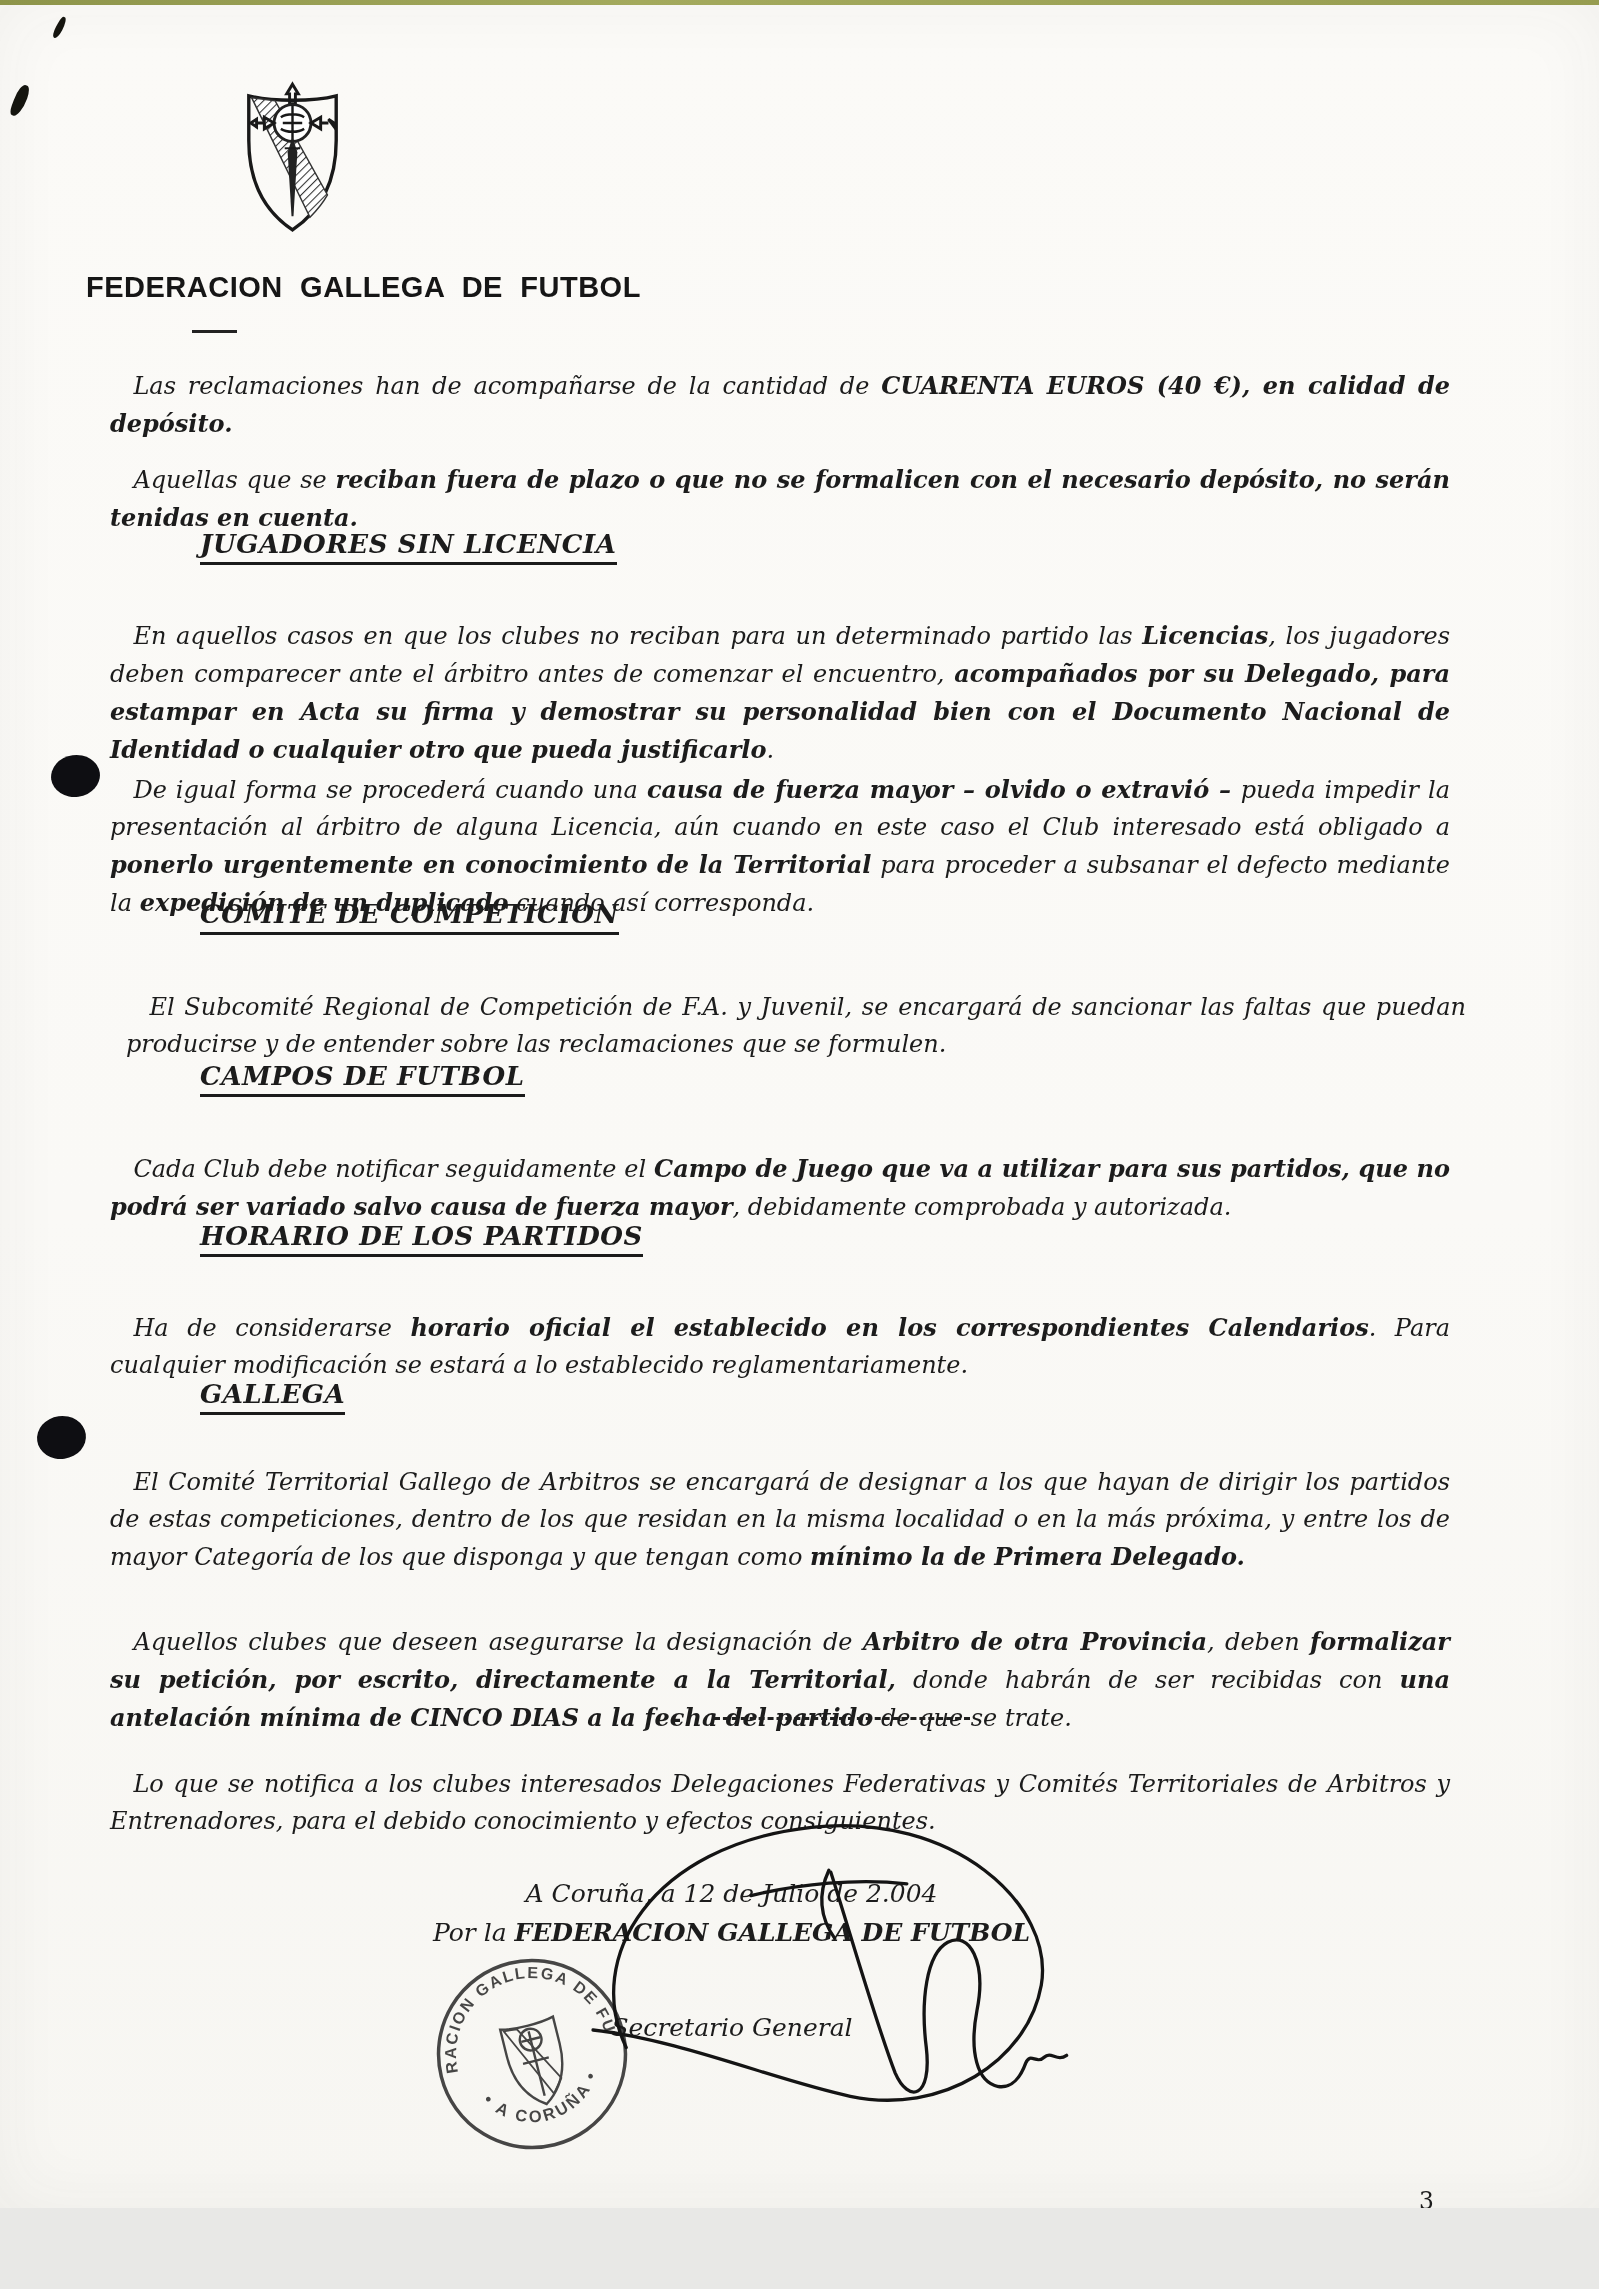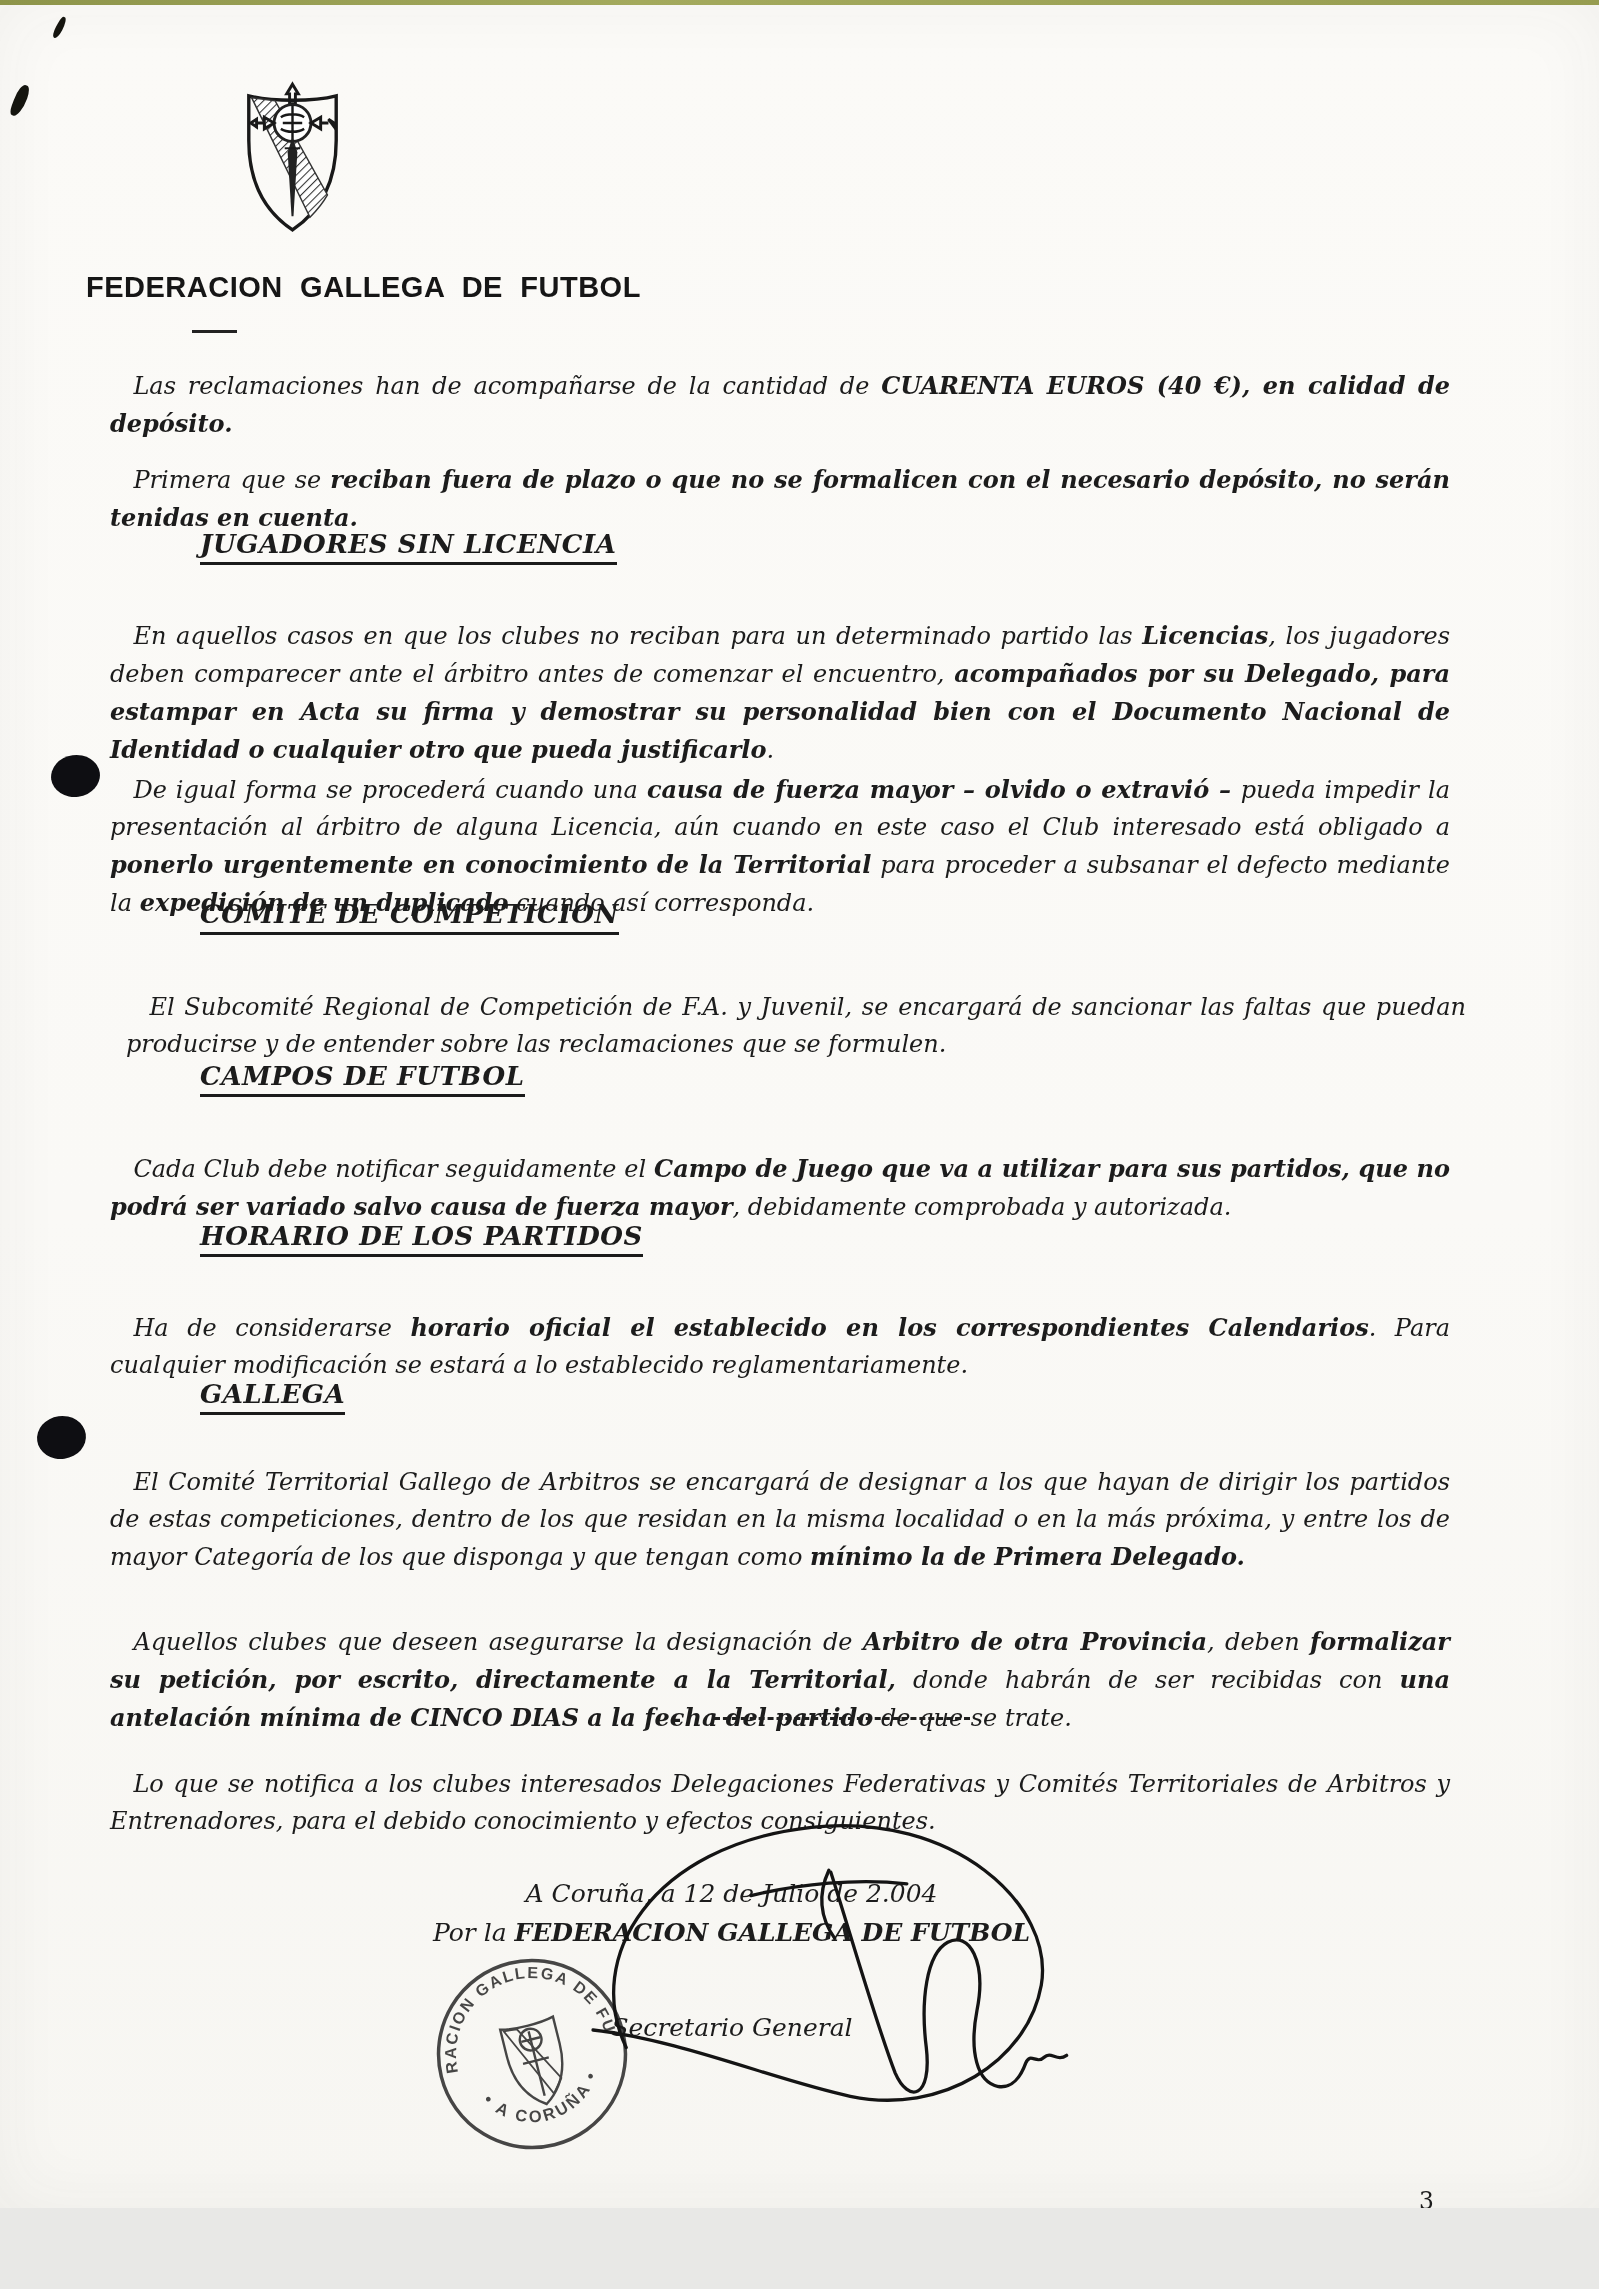--- a/index.html
+++ b/index.html
@@ -84,21 +84,21 @@
     <path class="ink" stroke-width="3" d="M33,44 L23,38 L23,50 Z M23,44 L15,44 M15,40 L9,44 L15,48 Z" fill="#fff"></path>
     <path class="ink" stroke-width="3" d="M71,44 L81,38 L81,50 Z M81,44 L89,44 M89,40 L95,44 L95,48 Z" fill="#fff"></path>
     <path d="M52,58 L57,74 L53,140 L51,140 L47,74 Z" fill="#222"></path>
     <path class="ink" stroke-width="2" d="M44,70 L60,70"></path>
   </svg>
 
   <div class="org-name">FEDERACION GALLEGA DE FUTBOL</div>
   <div class="org-underline"></div>
 
   <p class="block p1"><span class="ind"></span><span><span>Las reclamaciones han de acompañarse  de la cantidad de </span><span class="b">CUARENTA EUROS  (40 €), en calidad de depósito.</span></span></p>
-  <p class="block p2"><span class="ind"></span><span><span>Primera que se </span><span class="b">reciban fuera de plazo o que no se formalicen con el necesario depósito, no serán tenidas en cuenta.</span></span></p>
+  <p class="block p2"><span class="ind"></span><span><span>Aquellas que se </span><span class="b">reciban fuera de plazo o que no se formalicen con el necesario depósito, no serán tenidas en cuenta.</span></span></p>
 
   <div class="heading h1">JUGADORES SIN LICENCIA</div>
   <p class="block p3"><span class="ind"></span><span><span>En aquellos casos en que los clubes no reciban para un determinado partido las </span><span class="b">Licencias</span><span>, los jugadores deben comparecer ante el árbitro antes de comenzar el encuentro, </span><span class="b">acompañados por su Delegado, para estampar en Acta su firma y demostrar su personalidad bien con el Documento Nacional de Identidad o cualquier otro que pueda justificarlo</span><span>.</span></span></p>
   <p class="block p4"><span class="ind"></span><span><span>De igual forma se procederá cuando una </span><span class="b">causa de fuerza mayor  – olvido o extravió – </span><span>pueda impedir la presentación al árbitro de alguna Licencia, aún cuando en este caso el Club interesado está obligado a </span><span class="b">ponerlo urgentemente en conocimiento de la Territorial</span><span> para proceder a subsanar el defecto mediante la </span><span class="b">expedición de un duplicado</span><span> cuando así corresponda.</span></span></p>
 
   <div class="heading h2">COMITÉ DE COMPETICION</div>
   <p class="block p5"><span class="ind"></span><span><span>El Subcomité Regional de Competición de F.A. y Juvenil, se encargará de sancionar las faltas que puedan producirse y de entender sobre las reclamaciones que se formulen.</span></span></p>
 
   <div class="heading h3">CAMPOS DE FUTBOL</div>
   <p class="block p6"><span class="ind"></span><span><span>Cada Club debe notificar seguidamente el </span><span class="b">Campo de Juego que va a utilizar para sus partidos, que no podrá ser variado salvo causa de fuerza mayor</span><span>, debidamente comprobada y autorizada.</span></span></p>

